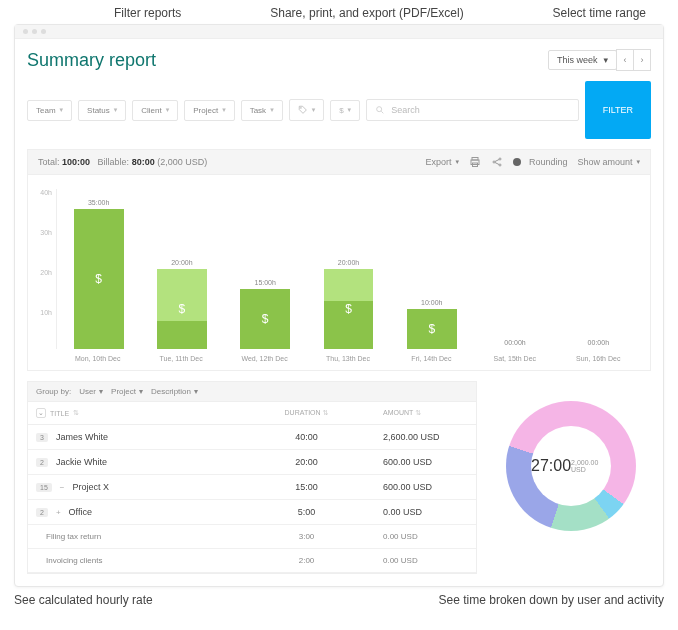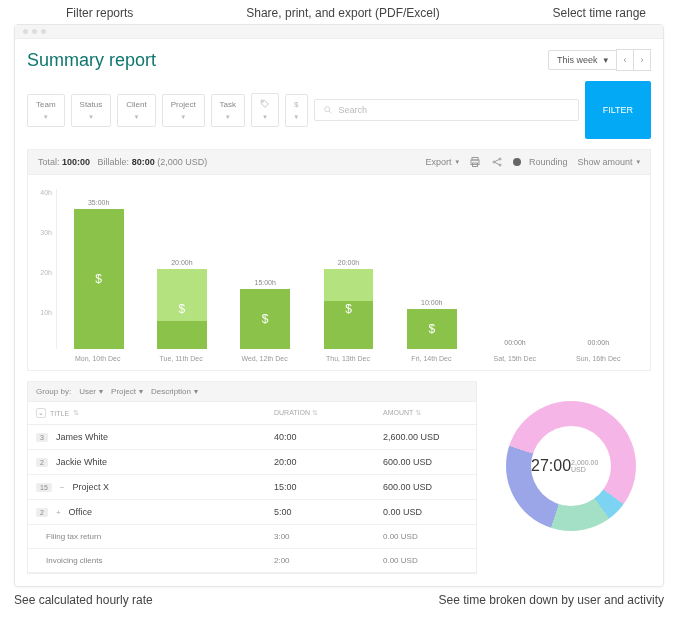--- a/index.html
+++ b/index.html
@@ -8,21 +8,21 @@
 .annot-top span { font-size: 12px; color: #444; }
 .window { border: 1px solid #e7e7e7; border-radius: 4px; background: #fff; box-shadow: 0 1px 3px rgba(0,0,0,0.05); }
 .titlebar { height: 14px; background: #f5f5f5; border-bottom: 1px solid #eee; padding-left: 8px; display:flex; align-items:center; gap:4px;}
 .titlebar i { width:5px; height:5px; border-radius:50%; background:#ddd; display:inline-block;}
 .header-row { display: flex; align-items: center; justify-content: space-between; padding: 10px 12px 4px; }
 .page-title { font-size: 18px; font-weight: 400; color: #0f766e; }
 .time-range { display:flex; align-items:center; gap:0; }
 .time-range .sel { border:1px solid #ddd; padding:4px 8px; font-size:9px; color:#555; border-radius:2px; display:flex; align-items:center; gap:6px;}
 .time-range .arrow-btn { border:1px solid #ddd; width:18px; height:22px; display:flex; align-items:center; justify-content:center; color:#888; font-size:9px; margin-left:-1px;}
 .filters-bar { display:flex; align-items:center; padding: 6px 12px 10px; gap:0; flex-wrap:nowrap; }
-.filter { border:1px solid #e5e5e5; padding:5px 8px; font-size:8px; color:#888; display:flex; align-items:center; gap:4px; border-radius:2px; margin-right:6px;flex-direction:column;}
+.filter { border:1px solid #e5e5e5; padding:5px 8px; font-size:8px; color:#888; display:flex; align-items:center; gap:4px; border-radius:2px; margin-right:6px;}
 .filter .chev { font-size:7px; color:#bbb; }
 .search { flex:1; display:flex; align-items:center; gap:6px; border:1px solid #e5e5e5; padding:5px 8px; border-radius:2px; color:#bbb; font-size:9px; margin-right:6px;}
 .filter-btn { background:#03a9f4; color:#fff; border:none; padding:24px 18px; border-radius:2px; font-size:9px; }
 .toolbar { background:#f5f5f5; border:1px solid #eee; margin:0 12px; padding:6px 10px; display:flex; align-items:center; justify-content:space-between; font-size:9px; color:#888;}
 .toolbar .totals b { color:#333; }
 .toolbar .right { display:flex; align-items:center; gap:10px;}
 .mini-icon { width:12px; height:12px; display:inline-flex; align-items:center; justify-content:center; color:#999;}
 .chart-area { border:1px solid #eee; border-top:none; margin:0 12px; padding:14px 10px 8px; position:relative;}
 .chart-inner { display:flex; }
 .y-axis { display:flex; flex-direction:column; justify-content:space-between; height:160px; font-size:7px; color:#bbb; padding-right:4px; text-align:right; width:18px;}
@@ -33,39 +33,39 @@
 .bar .top-overlay { position:absolute; top:0; left:0; right:0; background:#b3e27e;}
 .bar .dollar { color:#fff; font-size:12px; z-index:2; position:relative;}
 .x-labels { display:flex; margin-left:18px; margin-top:6px;}
 .x-labels span { flex:1; text-align:center; font-size:7px; color:#999;}
 .bottom-section { margin:10px 12px 12px; display:flex; gap:14px; align-items:flex-start;}
 .table-wrap { flex:1; border:1px solid #eee;}
 .group-bar { background:#f5f5f5; border-bottom:1px solid #eee; padding:5px 8px; font-size:8px; color:#888; display:flex; gap:8px;}
 .group-bar .g { display:flex; align-items:center; gap:3px;}
 .table-head { display:flex; padding:6px 8px; font-size:7px; color:#aaa; border-bottom:1px solid #eee; align-items:center;}
 .col-title { flex:1; display:flex; align-items:center; gap:4px;}
-.col-dur { width:65px; text-align:left;}
+.col-dur { width:65px; text-align:center;}
 .col-amt { width:85px; margin-left:44px;}
 .sort-chev { width:10px; height:10px; border:1px solid #ddd; display:inline-flex; align-items:center; justify-content:center; font-size:7px; color:#999; border-radius:2px;}
 .row { display:flex; padding:7px 8px; font-size:9px; color:#444; border-bottom:1px solid #f0f0f0; align-items:center;}
 .row.sub { padding-left:18px; color:#888; font-size:8px;}
 .badge { background:#eee; color:#888; font-size:7px; padding:1px 4px; border-radius:2px; margin-right:4px;}
 .exp { color:#aaa; margin-right:4px; font-size:8px;}
 .donut-wrap { width:160px; height:170px; display:flex; align-items:center; justify-content:center; position:relative;}
 .donut { width:130px; height:130px; border-radius:50%; background: conic-gradient(#f5b5e6 0 35%, #7cd4f2 35% 40%, #a4e0c6 40% 55%, #9aa6e8 55% 80%, #f5b5e6 80% 100%); display:flex; align-items:center; justify-content:center;}
 .donut-hole { width:80px; height:80px; background:#fff; border-radius:50%; display:flex; flex-direction:row; align-items:center; justify-content:center;}
 .donut-hole .big { font-size:16px; color:#333;}
 .donut-hole .small { font-size:7px; color:#999;}
 .annot-bottom { display:flex; justify-content:space-between; margin-top:6px; font-size:12px; color:#444;}
 </style>
 </head>
 <body>
 
 <div class="annot-top">
-  <span style="margin-left:52px">Filter reports</span>
+  <span style="margin-left:100px">Filter reports</span>
   <span>Share, print, and export (PDF/Excel)</span>
   <span style="margin-right:18px">Select time range</span>
 </div>
 
 <div class="window">
   <div class="titlebar">
       <i></i>
       <i></i>
       <i></i>
     </div>

